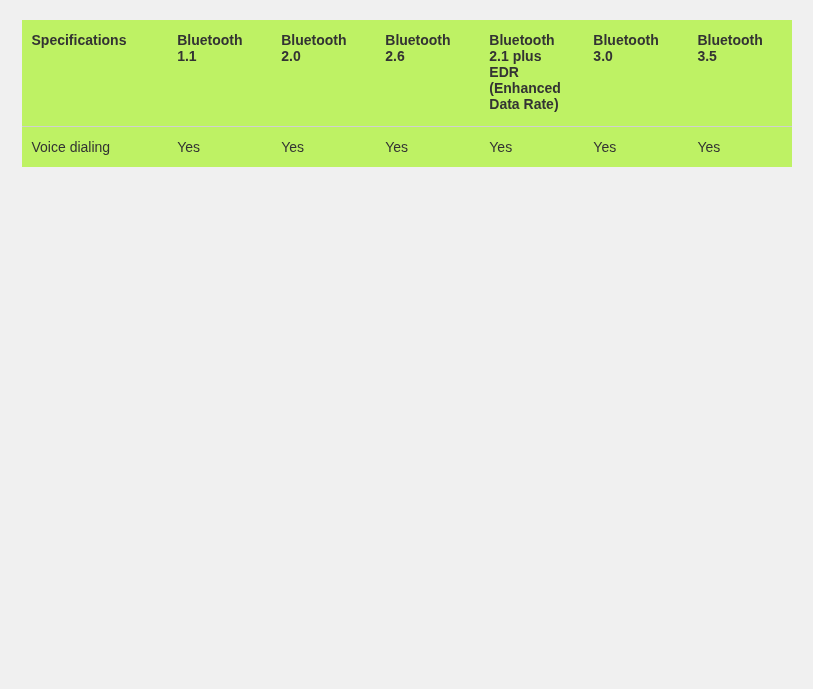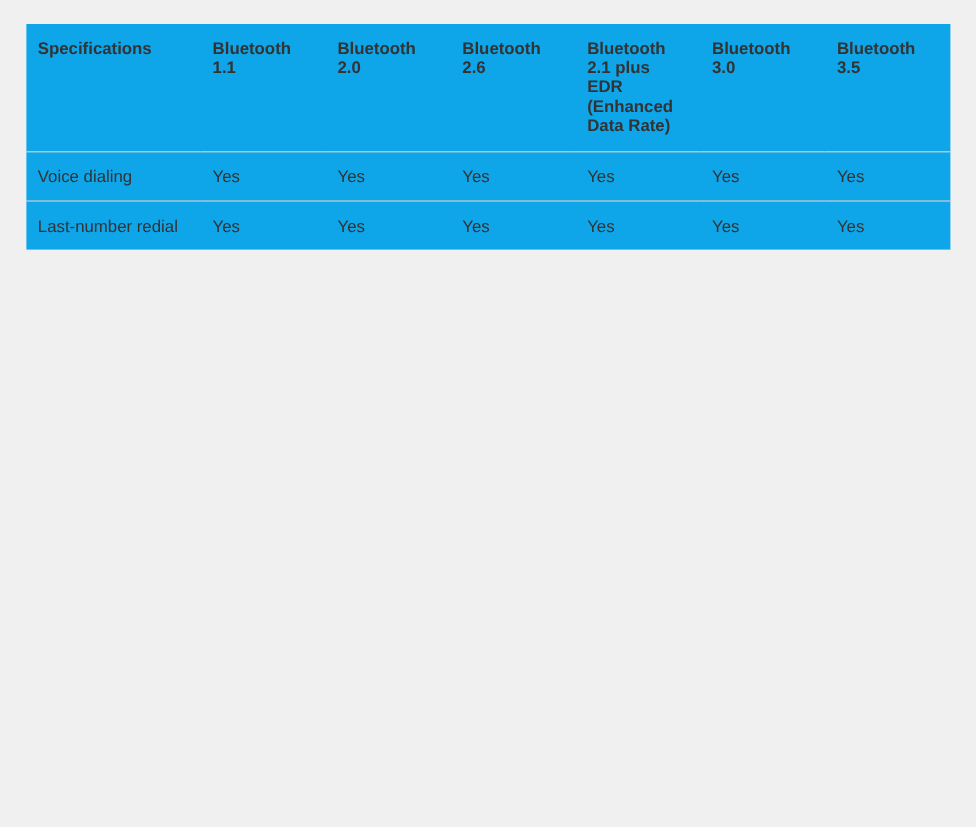--- a/index.html
+++ b/index.html
@@ -24,21 +24,21 @@
     .table-container {
       background: #f0f0f0;
       width: 100%;
       max-width: 790px;
       padding: 10px;
     }
 
     table {
       width: 100%;
       border-collapse: collapse;
-      background: #0ea5e9;
+      background: #bef264;
     }
 
     th, td {
       padding: 12px 10px;
       text-align: left;
       vertical-align: top;
       border-bottom: 1px solid #d0d0d0;
     }
 
     th {
@@ -85,24 +85,15 @@
     <tbody id="table-body">
     <tr>
           <td>Voice dialing</td>
           <td>Yes</td>
           <td>Yes</td>
           <td>Yes</td>
           <td>Yes</td>
           <td>Yes</td>
           <td>Yes</td>
         </tr>
-        <tr>
-          <td>Last-number redial</td>
-          <td>Yes</td>
-          <td>Yes</td>
-          <td>Yes</td>
-          <td>Yes</td>
-          <td>Yes</td>
-          <td>Yes</td>
-        </tr>
       </tbody>
   </table>
 </div>
 
 </body></html>

